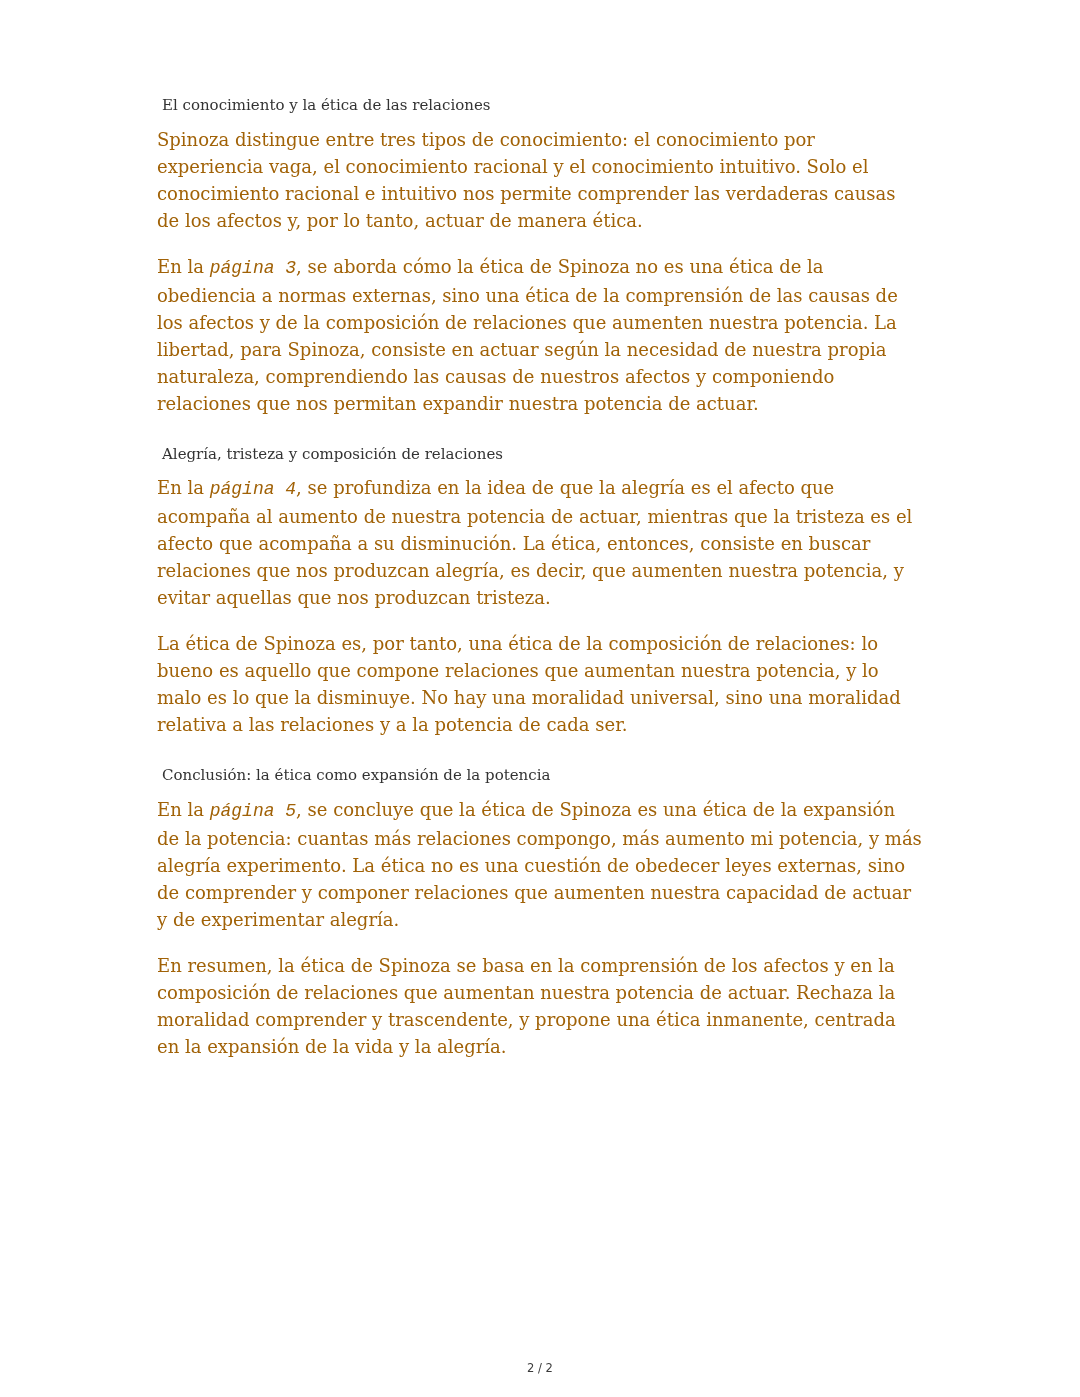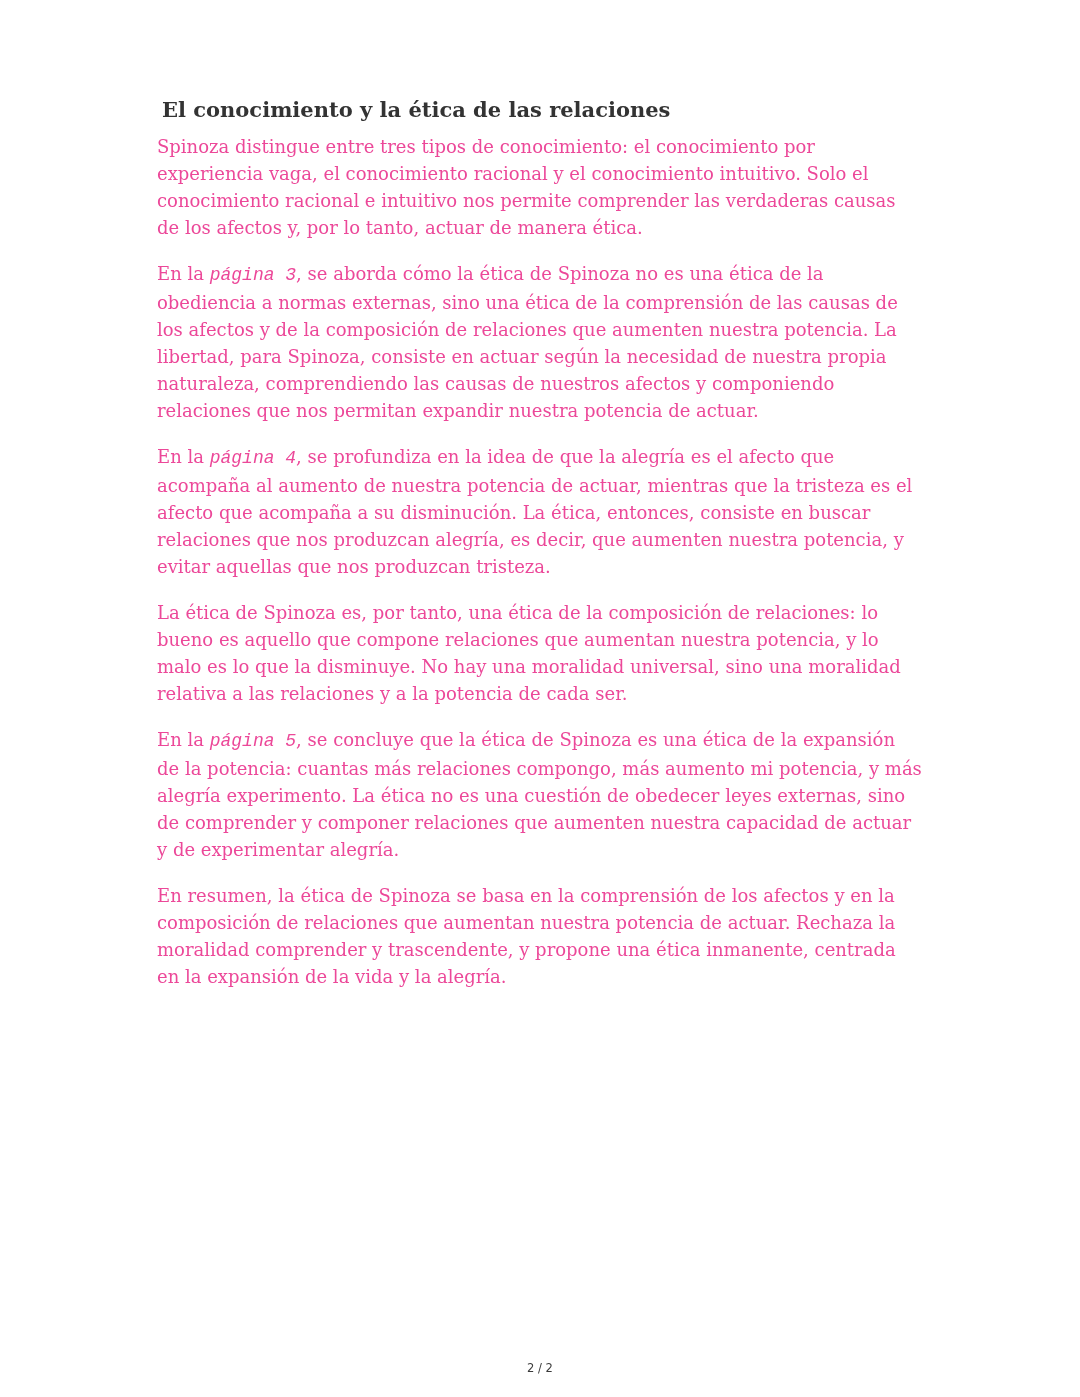--- a/index.html
+++ b/index.html
@@ -12,35 +12,35 @@
     width: 1080px;
     height: 1397px;
     box-sizing: border-box;
     padding: 96px 158px 0 157px;
     background: #ffffff;
     color: #3a3a3a;
     font-family: "DejaVu Serif", "Liberation Serif", serif;
     overflow: hidden;
   }
   .section h2 {
-    font-size: 21px;
-    font-weight: 700;
+    font-size: 15px;
+    font-weight: 400;
     color: #333333;
     line-height: 1.3;
     margin: 28px 0 10px 0;
     padding-left: 5px;
   }
   .section:first-of-type h2 {
     margin-top: 0;
   }
   .section p {
     font-size: 18px;
     line-height: 27px;
     margin: 0 0 19px 0;
-    color: #ec4899;
+    color: #a16207;
   }
   .em {
     font-style: italic;
     font-family: Liberation Mono, monospace;
   }
   .footer {
     position: absolute;
     left: 0;
     right: 0;
     bottom: 22px;
@@ -55,25 +55,27 @@
 
 <div class="page">
 
   <div class="section">
     <h2>El conocimiento y la ética de las relaciones</h2>
     <p><span>Spinoza distingue entre tres tipos de conocimiento: el conocimiento por experiencia vaga, el conocimiento racional y el conocimiento intuitivo. Solo el conocimiento racional e intuitivo nos permite comprender las verdaderas causas de los afectos y, por lo tanto, actuar de manera ética.</span></p>
     <p><span>En la </span><span class="em">página 3</span><span>, se aborda cómo la ética de Spinoza no es una ética de la obediencia a normas externas, sino una ética de la comprensión de las causas de los afectos y de la composición de relaciones que aumenten nuestra potencia. La libertad, para Spinoza, consiste en actuar según la necesidad de nuestra propia naturaleza, comprendiendo las causas de nuestros afectos y componiendo relaciones que nos permitan expandir nuestra potencia de actuar.</span></p>
   </div>
 
   <div class="section">
+    <h2>Alegría, tristeza y composición de relaciones</h2>
     <p><span>En la </span><span class="em">página 4</span><span>, se profundiza en la idea de que la alegría es el afecto que acompaña al aumento de nuestra potencia de actuar, mientras que la tristeza es el afecto que acompaña a su disminución. La ética, entonces, consiste en buscar relaciones que nos produzcan alegría, es decir, que aumenten nuestra potencia, y evitar aquellas que nos produzcan tristeza.</span></p>
     <p><span>La ética de Spinoza es, por tanto, una ética de la composición de relaciones: lo bueno es aquello que compone relaciones que aumentan nuestra potencia, y lo malo es lo que la disminuye. No hay una moralidad universal, sino una moralidad relativa a las relaciones y a la potencia de cada ser.</span></p>
   </div>
 
   <div class="section">
+    <h2>Conclusión: la ética como expansión de la potencia</h2>
     <p><span>En la </span><span class="em">página 5</span><span>, se concluye que la ética de Spinoza es una ética de la expansión de la potencia: cuantas más relaciones compongo, más aumento mi potencia, y más alegría experimento. La ética no es una cuestión de obedecer leyes externas, sino de comprender y componer relaciones que aumenten nuestra capacidad de actuar y de experimentar alegría.</span></p>
     <p><span>En resumen, la ética de Spinoza se basa en la comprensión de los afectos y en la composición de relaciones que aumentan nuestra potencia de actuar. Rechaza la moralidad comprender y trascendente, y propone una ética inmanente, centrada en la expansión de la vida y la alegría.</span></p>
   </div>
 
   <div class="footer">
     <span>2 / 2</span>
   </div>
 
 </div>
 

